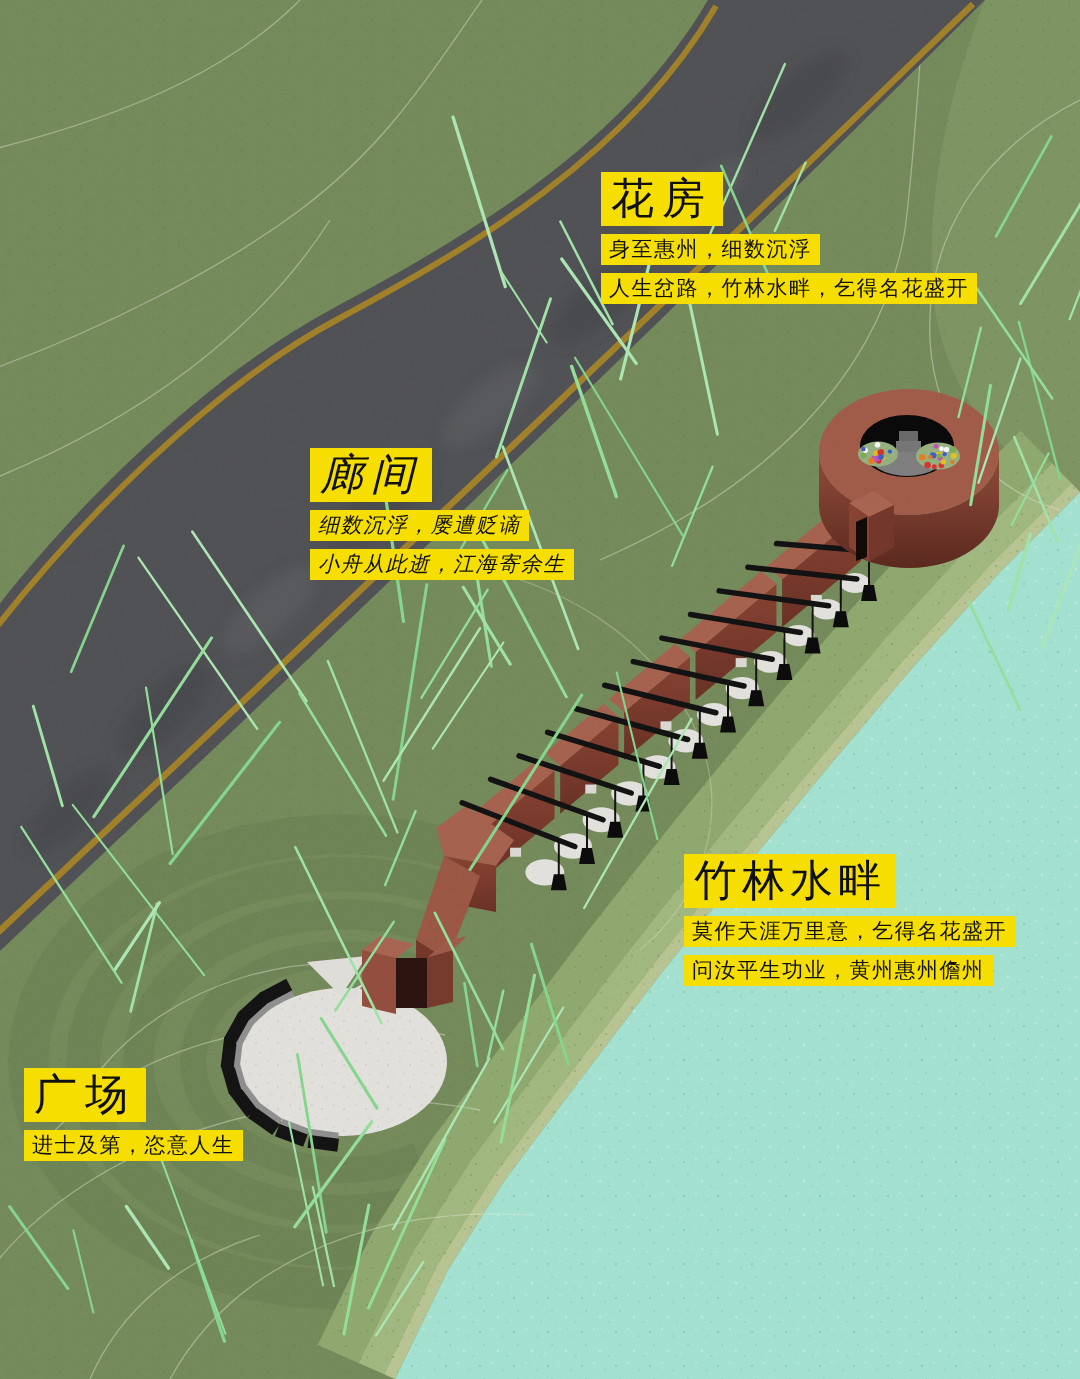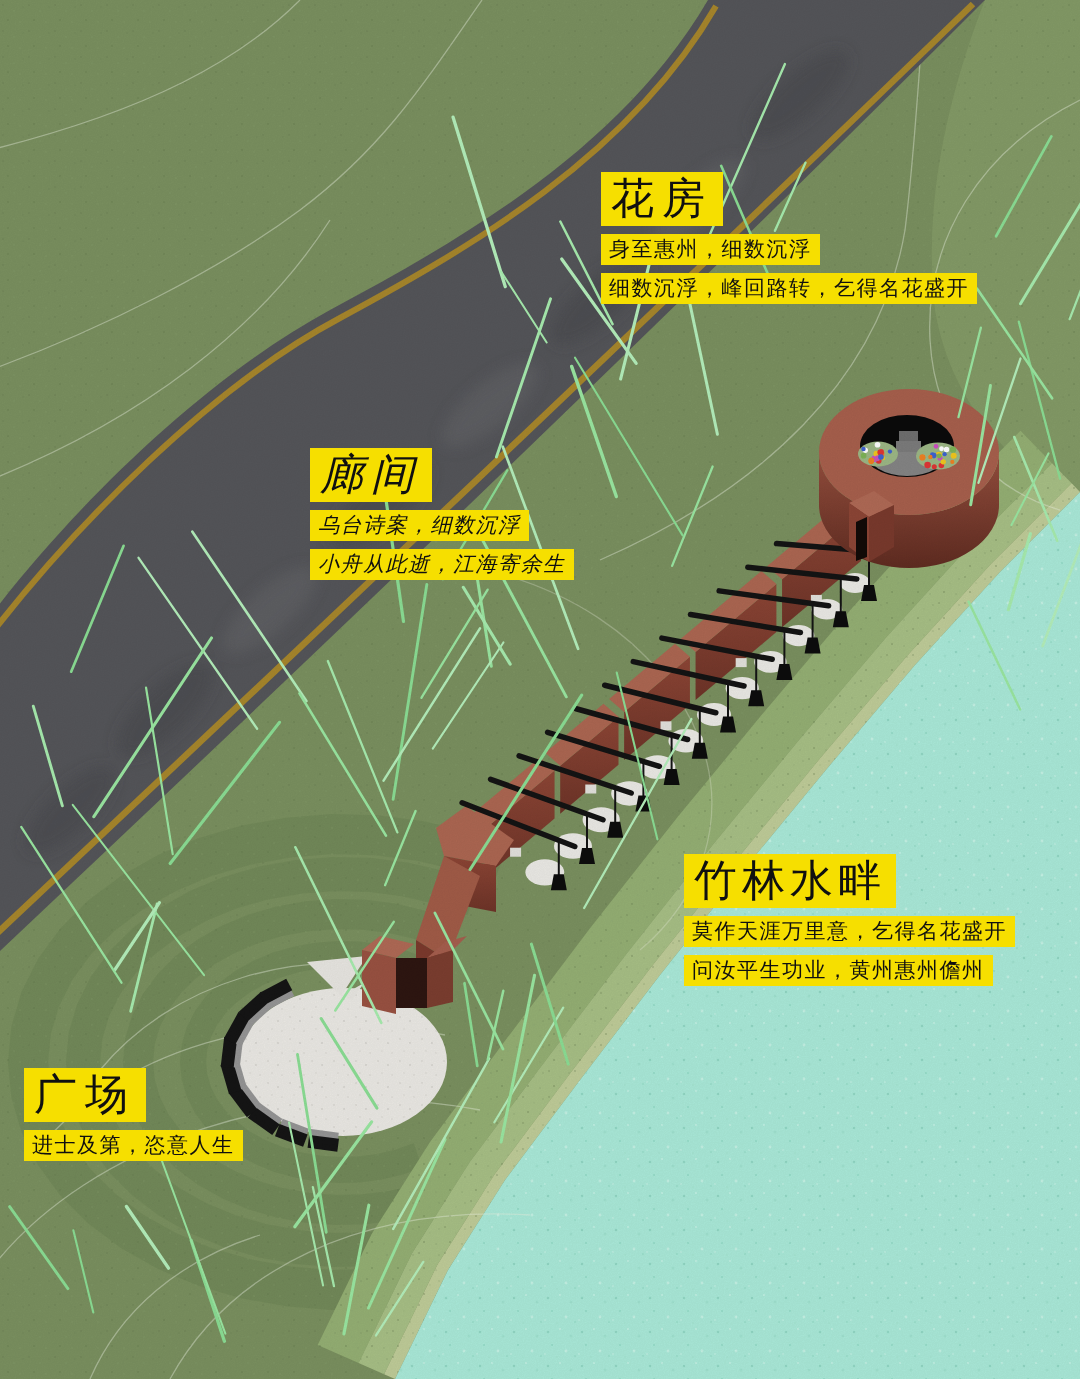--- a/index.html
+++ b/index.html
@@ -372,26 +372,26 @@
         <line x1="1020.4728809022345" y1="303.6964753549546" x2="1081.3534439316318" y2="202.8974710319614" stroke="#A8EDAF" stroke-width="3.0" stroke-linecap="round"></line>
         <line x1="996.0990974167362" y1="236.23338852776214" x2="1051.3836983361082" y2="136.39249273904198" stroke="#8CDF95" stroke-width="2.7" stroke-linecap="round"></line>
       </g>
 
   <rect x="0" y="0" width="1080" height="1379" filter="url(#grain)" opacity="0.05"></rect>
 </svg>
 
 <div class="lbl" style="left:601px;top:172px;">
   <div class="t">花房</div>
   <div class="s">身至惠州，细数沉浮</div>
-  <div class="s">细数沉浮，峰回路转，乞得名花盛开</div>
+  <div class="s">人生岔路，竹林水畔，乞得名花盛开</div>
 </div>
 
 <div class="lbl" style="left:310px;top:448px;font-style:italic;">
   <div class="t">廊间</div>
-  <div class="s">乌台诗案，细数沉浮</div>
+  <div class="s">细数沉浮，屡遭贬谪</div>
   <div class="s">小舟从此逝，江海寄余生</div>
 </div>
 
 <div class="lbl" style="left:684px;top:854px;">
   <div class="t wide">竹林水畔</div>
   <div class="s">莫作天涯万里意，乞得名花盛开</div>
   <div class="s">问汝平生功业，黄州惠州儋州</div>
 </div>
 
 <div class="lbl" style="left:24px;top:1068px;">

